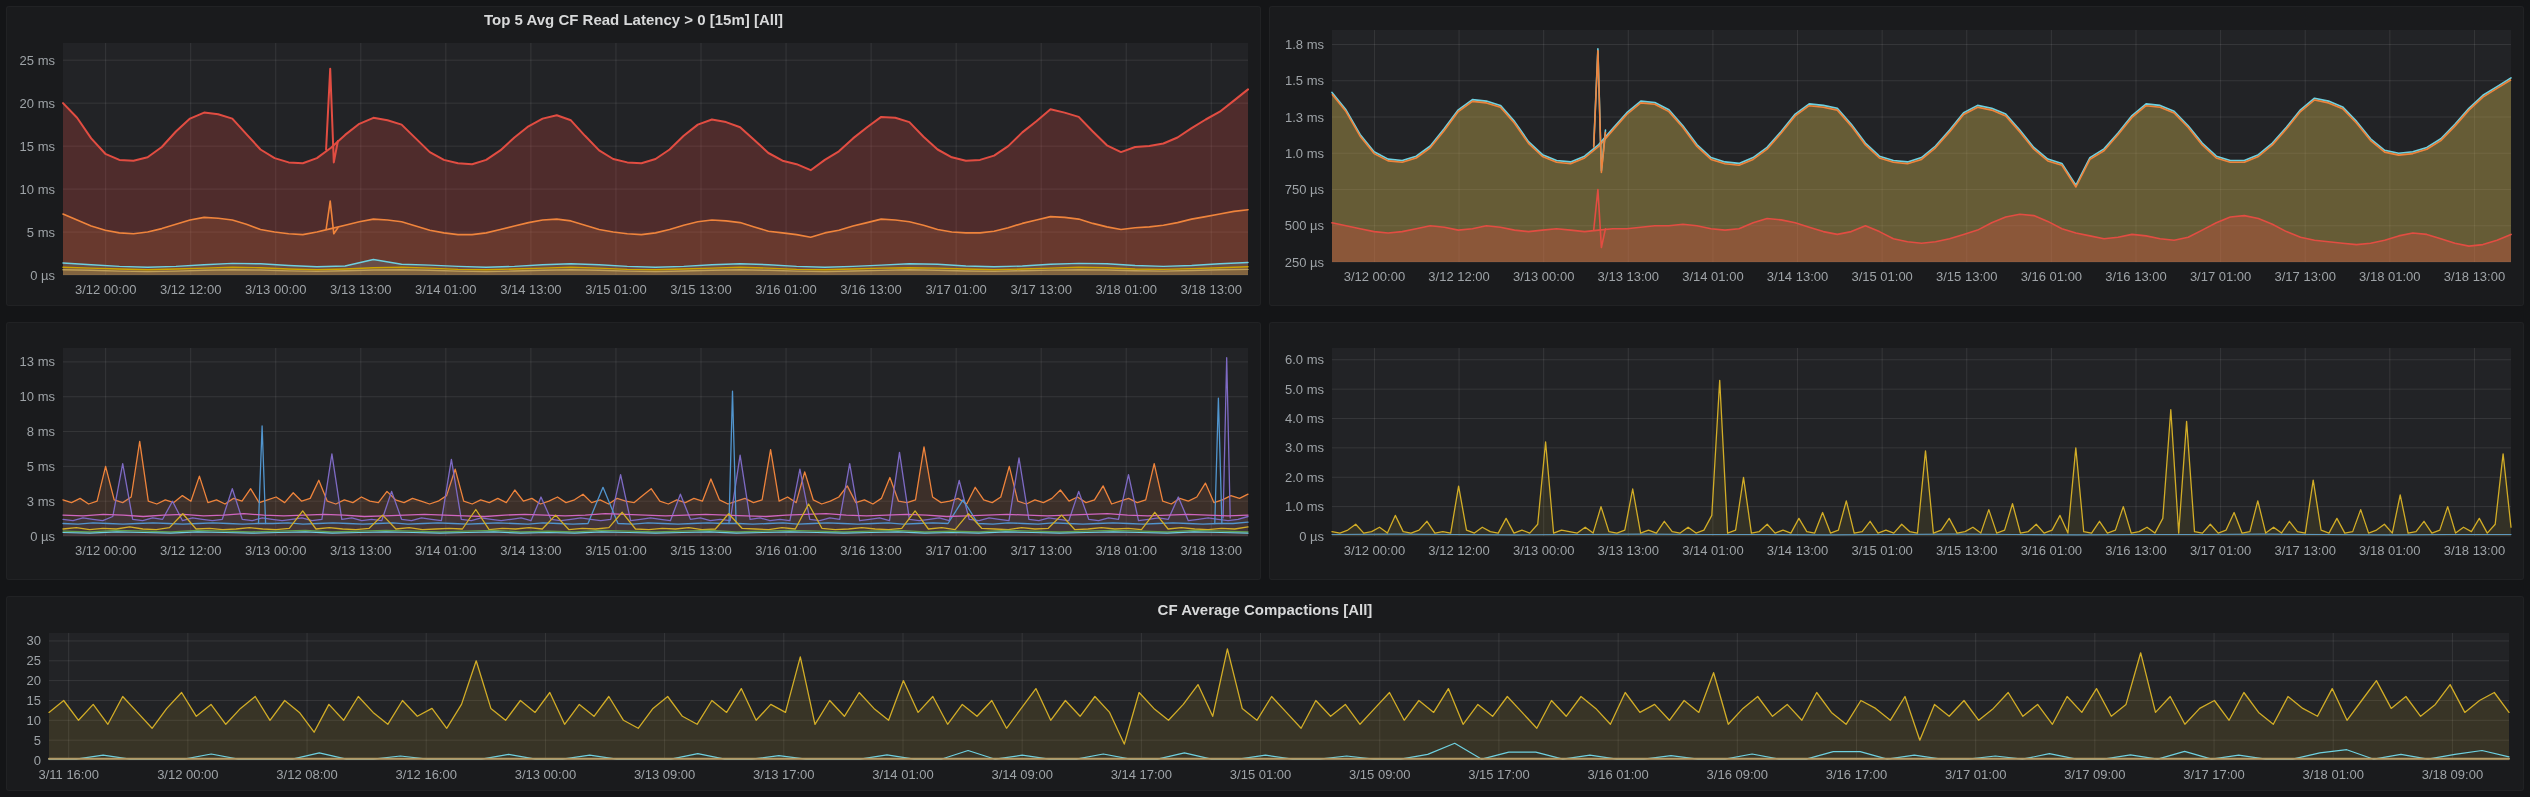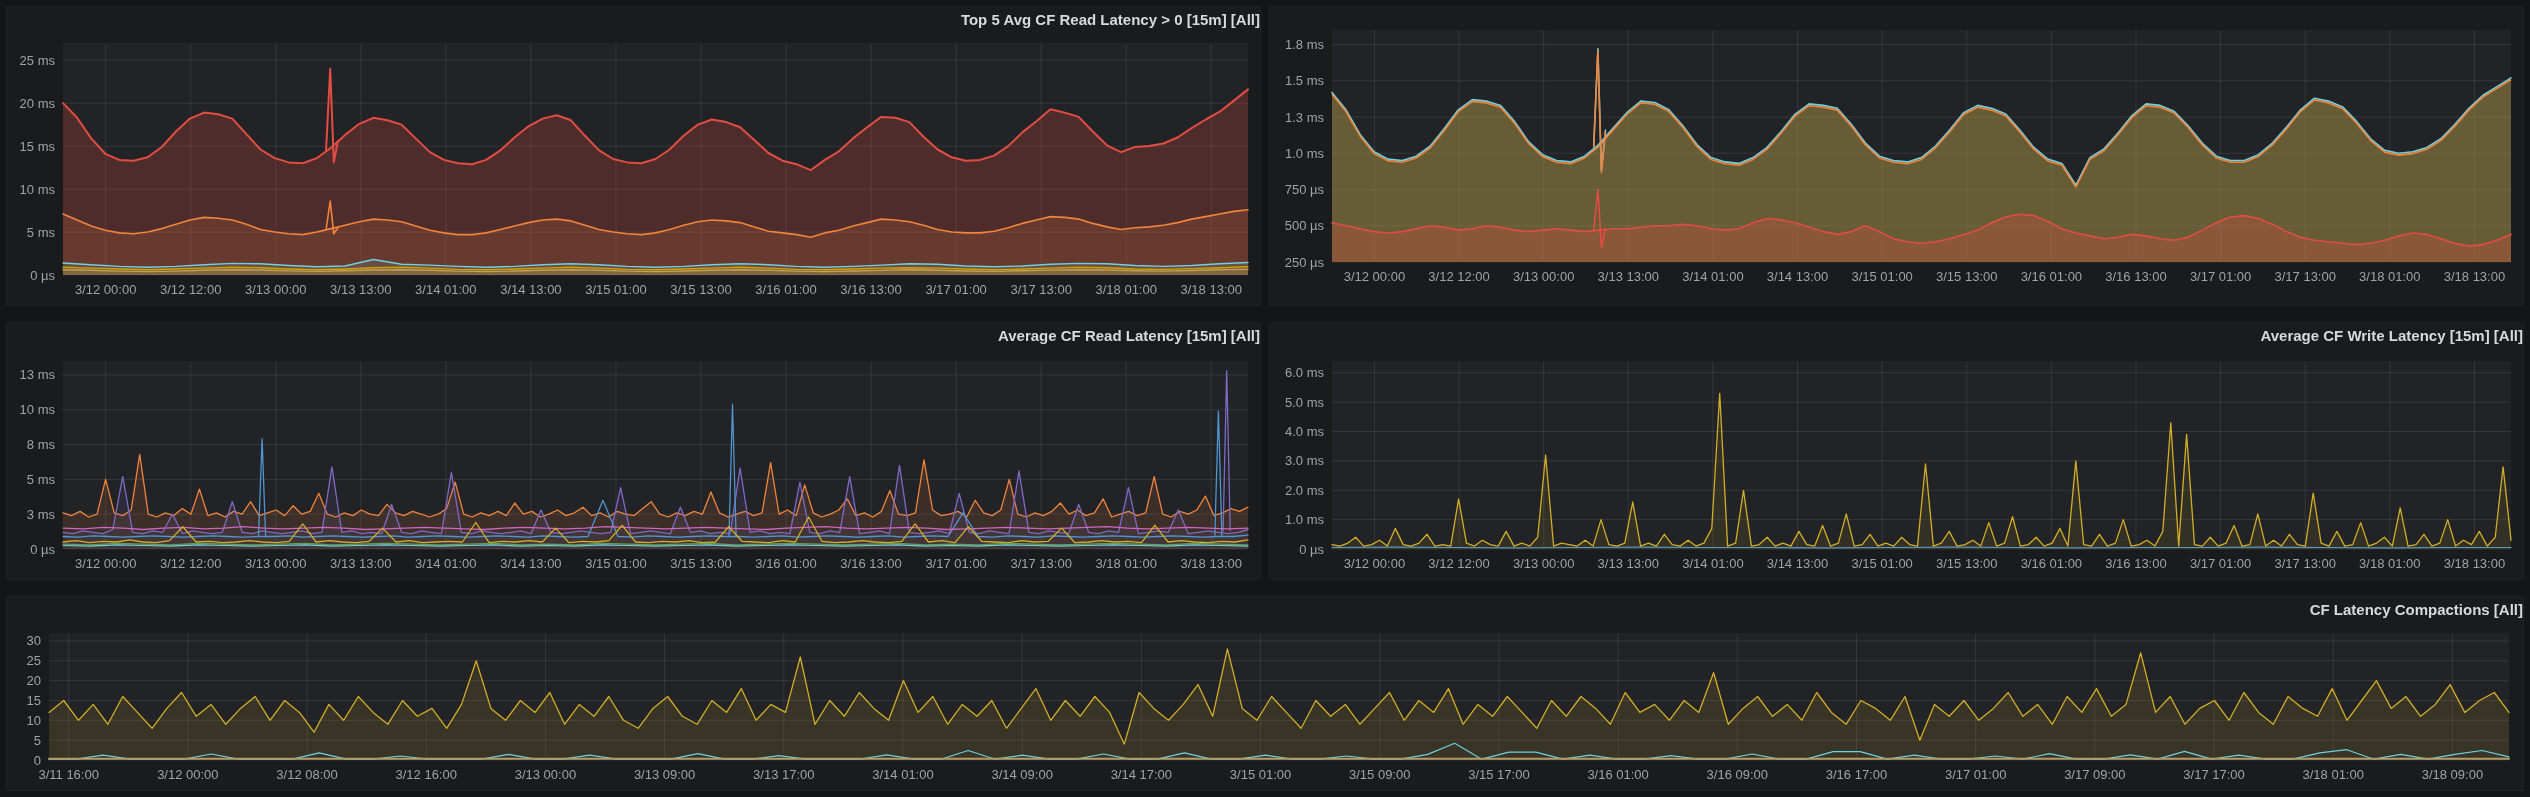--- a/index.html
+++ b/index.html
@@ -3,21 +3,21 @@
 <meta charset="utf-8">
 <style>
   html,body{margin:0;padding:0;background:#141517;}
   body{width:2530px;height:797px;font-family:"Liberation Sans",sans-serif;overflow:hidden;}
   .dash{box-sizing:border-box;width:2530px;height:797px;padding:6px;display:grid;
         grid-template-columns:1fr 1fr;grid-template-rows:300px 258px 195px;
         column-gap:8px;row-gap:16px;}
   .panel{background:#1a1b1d;border:1px solid rgba(255,255,255,0.03);border-radius:3px;
          display:flex;flex-direction:column;min-width:0;min-height:0;}
   .panel.wide{grid-column:1 / span 2;}
-  .panel-title{height:26px;line-height:26px;flex:0 0 26px;text-align:right;color:#d8d9da;
+  .panel-title{height:26px;line-height:26px;flex:0 0 26px;text-align:center;color:#d8d9da;
                font-size:15px;font-weight:700;white-space:nowrap;overflow:hidden;cursor:pointer;}
   .plot{flex:1 1 auto;width:100%;height:100%;display:block;}
   .tick{fill:#9ea3a7;font-size:13px;font-family:"Liberation Sans",sans-serif;}
 </style>
 </head>
 <body>
 
 <div class="dash">
 
   <div class="panel">
@@ -129,21 +129,20 @@
         <path d="M62.0,72.4 L76.0,89.8 L90.1,114.4 L104.1,131.8 L118.1,139.1 L132.2,140.5 L146.2,136.2 L160.3,126.0 L174.3,108.6 L188.3,89.8 L202.4,79.6 L216.4,81.1 L230.4,85.4 L244.5,101.4 L258.5,121.6 L272.5,134.7 L286.6,140.5 L300.6,141.9 L314.6,136.2 L328.7,124.6 L342.7,108.6 L356.8,92.7 L370.8,81.1 L384.8,82.5 L398.9,89.8 L412.9,105.7 L426.9,124.6 L441.0,137.6 L455.0,141.9 L469.0,143.4 L483.1,137.6 L497.1,127.4 L511.1,111.5 L525.2,94.1 L539.2,83.9 L553.3,85.4 L567.3,88.3 L581.3,104.3 L595.4,123.1 L609.4,136.2 L623.4,140.5 L637.5,141.9 L651.5,137.6 L665.5,126.0 L679.6,110.1 L693.6,92.7 L707.6,85.4 L721.7,88.3 L735.7,94.1 L749.8,110.1 L763.8,127.4 L777.8,139.1 L791.9,143.4 L805.9,165.2 L819.9,137.6 L834.0,128.9 L848.0,113.0 L862.0,95.6 L876.1,83.9 L890.1,85.4 L904.1,91.2 L918.2,105.7 L932.2,123.1 L946.3,136.2 L960.3,140.5 L974.3,140.5 L988.4,134.7 L1002.4,123.1 L1016.4,107.2 L1030.5,89.8 L1044.5,78.2 L1058.5,81.1 L1072.6,86.9 L1086.6,101.4 L1100.6,118.8 L1114.7,130.3 L1128.7,133.3 L1142.8,131.8 L1156.8,127.4 L1170.8,118.8 L1184.9,104.3 L1198.9,88.3 L1212.9,75.3 L1227.0,66.6 L1241.0,57.9" fill="none" stroke="#ef843c" stroke-width="1.6" stroke-linejoin="round" transform="translate(0,1.8)"></path>
         <path d="M323.7,126.0 L327.9,28.9 L331.4,150.7 L335.5,110.1" fill="none" stroke="#6ed0e0" stroke-width="1.6" stroke-linejoin="round" stroke-linecap="round"></path>
         <path d="M323.7,126.0 L327.9,28.9 L331.4,150.7 L335.5,110.1" fill="none" stroke="#ef843c" stroke-width="1.6" stroke-linejoin="round" transform="translate(0,1.8)"></path>
         <path d="M62.0,202.8 L76.0,205.8 L90.1,208.7 L104.1,211.6 L118.1,213.0 L132.2,211.6 L146.2,208.7 L160.3,205.8 L174.3,207.2 L188.3,210.1 L202.4,208.7 L216.4,205.8 L230.4,207.2 L244.5,210.1 L258.5,211.6 L272.5,210.1 L286.6,208.7 L300.6,210.1 L314.6,211.6 L328.7,210.1 L342.7,208.7 L356.8,208.7 L370.8,207.2 L384.8,205.8 L398.9,205.8 L412.9,204.3 L426.9,205.8 L441.0,208.7 L455.0,210.1 L469.0,208.7 L483.1,202.8 L497.1,198.5 L511.1,199.9 L525.2,202.8 L539.2,207.2 L553.3,211.6 L567.3,214.4 L581.3,211.6 L595.4,205.8 L609.4,211.6 L623.4,218.8 L637.5,221.7 L651.5,223.2 L665.5,221.7 L679.6,218.8 L693.6,214.4 L707.6,210.1 L721.7,202.8 L735.7,197.0 L749.8,194.2 L763.8,195.6 L777.8,201.4 L791.9,208.7 L805.9,213.0 L819.9,215.9 L834.0,218.8 L848.0,217.3 L862.0,214.4 L876.1,215.9 L890.1,218.8 L904.1,220.3 L918.2,217.3 L932.2,210.1 L946.3,202.8 L960.3,197.0 L974.3,195.6 L988.4,198.5 L1002.4,204.3 L1016.4,211.6 L1030.5,217.3 L1044.5,220.3 L1058.5,221.7 L1072.6,223.2 L1086.6,224.6 L1100.6,223.2 L1114.7,220.3 L1128.7,215.9 L1142.8,213.0 L1156.8,214.4 L1170.8,218.8 L1184.9,223.2 L1198.9,226.1 L1212.9,224.6 L1227.0,220.3 L1241.0,214.4 L1241.0,242 L62.0,242 Z" fill="rgba(226,77,66,0.30)" stroke="none"></path>
         <path d="M62.0,202.8 L76.0,205.8 L90.1,208.7 L104.1,211.6 L118.1,213.0 L132.2,211.6 L146.2,208.7 L160.3,205.8 L174.3,207.2 L188.3,210.1 L202.4,208.7 L216.4,205.8 L230.4,207.2 L244.5,210.1 L258.5,211.6 L272.5,210.1 L286.6,208.7 L300.6,210.1 L314.6,211.6 L328.7,210.1 L342.7,208.7 L356.8,208.7 L370.8,207.2 L384.8,205.8 L398.9,205.8 L412.9,204.3 L426.9,205.8 L441.0,208.7 L455.0,210.1 L469.0,208.7 L483.1,202.8 L497.1,198.5 L511.1,199.9 L525.2,202.8 L539.2,207.2 L553.3,211.6 L567.3,214.4 L581.3,211.6 L595.4,205.8 L609.4,211.6 L623.4,218.8 L637.5,221.7 L651.5,223.2 L665.5,221.7 L679.6,218.8 L693.6,214.4 L707.6,210.1 L721.7,202.8 L735.7,197.0 L749.8,194.2 L763.8,195.6 L777.8,201.4 L791.9,208.7 L805.9,213.0 L819.9,215.9 L834.0,218.8 L848.0,217.3 L862.0,214.4 L876.1,215.9 L890.1,218.8 L904.1,220.3 L918.2,217.3 L932.2,210.1 L946.3,202.8 L960.3,197.0 L974.3,195.6 L988.4,198.5 L1002.4,204.3 L1016.4,211.6 L1030.5,217.3 L1044.5,220.3 L1058.5,221.7 L1072.6,223.2 L1086.6,224.6 L1100.6,223.2 L1114.7,220.3 L1128.7,215.9 L1142.8,213.0 L1156.8,214.4 L1170.8,218.8 L1184.9,223.2 L1198.9,226.1 L1212.9,224.6 L1227.0,220.3 L1241.0,214.4" fill="none" stroke="#e24d42" stroke-width="1.6" stroke-linejoin="round" stroke-linecap="round"></path>
         <path d="M323.7,210.1 L327.9,169.5 L331.4,227.5 L335.5,208.7" fill="none" stroke="#e24d42" stroke-width="1.6" stroke-linejoin="round" stroke-linecap="round"></path>
       </svg>
   </div>
 
   <div class="panel">
-    <div class="panel-title">Average CF Read Latency [15m] [All]</div>
     <svg class="plot" viewBox="0 0 1253 230">
         <rect x="56" y="12" width="1185" height="188" fill="#222326"></rect>
         <line x1="98.66" y1="12" x2="98.66" y2="200" stroke="rgba(255,255,255,0.09)" stroke-width="1"></line>
         <text x="98.66" y="219" text-anchor="middle" class="tick">3/12 00:00</text>
         <line x1="183.70653846153846" y1="12" x2="183.70653846153846" y2="200" stroke="rgba(255,255,255,0.09)" stroke-width="1"></line>
         <text x="183.70653846153846" y="219" text-anchor="middle" class="tick">3/12 12:00</text>
         <line x1="268.75307692307695" y1="12" x2="268.75307692307695" y2="200" stroke="rgba(255,255,255,0.09)" stroke-width="1"></line>
         <text x="268.75307692307695" y="219" text-anchor="middle" class="tick">3/13 00:00</text>
         <line x1="353.7996153846154" y1="12" x2="353.7996153846154" y2="200" stroke="rgba(255,255,255,0.09)" stroke-width="1"></line>
         <text x="353.7996153846154" y="219" text-anchor="middle" class="tick">3/13 13:00</text>
@@ -189,21 +188,20 @@
         <path d="M722.0,187.5 L725.5,55.2 L729.1,187.5" fill="none" stroke="#5195ce" stroke-width="1.3" stroke-linejoin="round" stroke-linecap="round"></path>
         <path d="M1207.8,187.5 L1211.4,62.1 L1214.9,187.5" fill="none" stroke="#5195ce" stroke-width="1.3" stroke-linejoin="round" stroke-linecap="round"></path>
         <path d="M56.0,179.1 L76.1,179.8 L96.2,178.4 L116.3,179.1 L136.3,180.5 L156.4,179.1 L176.5,178.4 L196.6,179.8 L216.7,179.1 L236.8,177.7 L256.8,179.1 L276.9,179.8 L297.0,179.1 L317.1,178.4 L337.2,179.1 L357.3,180.5 L377.4,179.8 L397.4,179.1 L417.5,178.4 L437.6,179.1 L457.7,179.8 L477.8,180.5 L497.9,179.1 L517.9,178.4 L538.0,179.1 L558.1,179.8 L578.2,179.1 L598.3,177.7 L618.4,178.4 L638.5,179.1 L658.5,179.8 L678.6,179.1 L698.7,178.4 L718.8,179.1 L738.9,179.8 L759.0,180.5 L779.1,179.1 L799.1,178.4 L819.2,177.7 L839.3,179.1 L859.4,179.8 L879.5,179.1 L899.6,178.4 L919.6,179.1 L939.7,180.5 L959.8,179.8 L979.9,179.1 L1000.0,178.4 L1020.1,179.1 L1040.2,179.8 L1060.2,179.1 L1080.3,178.4 L1100.4,177.7 L1120.5,179.1 L1140.6,179.8 L1160.7,179.1 L1180.7,178.4 L1200.8,179.1 L1220.9,179.8 L1241.0,179.1" fill="none" stroke="#d066c0" stroke-width="1.3" stroke-linejoin="round" stroke-linecap="round"></path>
         <path d="M56.0,193.0 L69.3,191.6 L82.6,193.7 L95.9,192.3 L109.3,193.0 L122.6,190.9 L135.9,193.0 L149.2,193.7 L162.5,191.6 L175.8,177.7 L189.1,193.0 L202.5,192.3 L215.8,193.7 L229.1,193.0 L242.4,191.6 L255.7,193.0 L269.0,193.7 L282.3,192.3 L295.7,174.9 L309.0,193.0 L322.3,191.6 L335.6,193.0 L348.9,193.7 L362.2,192.3 L375.6,179.1 L388.9,193.0 L402.2,191.6 L415.5,193.7 L428.8,193.0 L442.1,192.3 L455.4,193.0 L468.8,173.5 L482.1,193.7 L495.4,192.3 L508.7,193.0 L522.0,191.6 L535.3,193.0 L548.6,179.1 L562.0,193.7 L575.3,192.3 L588.6,193.0 L601.9,191.6 L615.2,176.3 L628.5,193.0 L641.8,193.7 L655.2,192.3 L668.5,193.0 L681.8,191.6 L695.1,193.7 L708.4,193.0 L721.7,177.7 L735.0,192.3 L748.4,193.0 L761.7,193.7 L775.0,191.6 L788.3,193.0 L801.6,168.0 L814.9,192.3 L828.2,193.7 L841.6,193.0 L854.9,191.6 L868.2,193.0 L881.5,193.7 L894.8,192.3 L908.1,174.9 L921.4,193.0 L934.8,191.6 L948.1,193.7 L961.4,177.7 L974.7,192.3 L988.0,193.0 L1001.3,193.7 L1014.7,191.6 L1028.0,193.0 L1041.3,192.3 L1054.6,179.1 L1067.9,193.7 L1081.2,193.0 L1094.5,191.6 L1107.9,193.0 L1121.2,192.3 L1134.5,193.7 L1147.8,176.3 L1161.1,193.0 L1174.4,191.6 L1187.7,193.0 L1201.1,193.7 L1214.4,192.3 L1227.7,193.0 L1241.0,190.9" fill="none" stroke="#d2ad27" stroke-width="1.3" stroke-linejoin="round" stroke-linecap="round"></path>
         <path d="M56.0,195.1 L82.9,195.8 L109.9,194.4 L136.8,195.1 L163.7,195.8 L190.7,194.4 L217.6,195.1 L244.5,195.8 L271.5,195.1 L298.4,194.4 L325.3,195.8 L352.3,195.1 L379.2,194.4 L406.1,195.1 L433.0,195.8 L460.0,195.1 L486.9,194.4 L513.8,195.8 L540.8,195.1 L567.7,195.8 L594.6,194.4 L621.6,195.1 L648.5,195.8 L675.4,195.1 L702.4,194.4 L729.3,195.8 L756.2,195.1 L783.2,194.4 L810.1,195.1 L837.0,195.8 L864.0,195.1 L890.9,194.4 L917.8,195.8 L944.8,195.1 L971.7,195.8 L998.6,194.4 L1025.5,195.1 L1052.5,195.8 L1079.4,195.1 L1106.3,194.4 L1133.3,195.1 L1160.2,195.8 L1187.1,194.4 L1214.1,195.1 L1241.0,195.8" fill="none" stroke="#629e51" stroke-width="1.2" stroke-linejoin="round" stroke-linecap="round"></path>
         <path d="M56.0,196.5 L82.9,197.2 L109.9,195.8 L136.8,196.5 L163.7,197.2 L190.7,195.8 L217.6,196.5 L244.5,197.2 L271.5,196.5 L298.4,195.8 L325.3,197.2 L352.3,196.5 L379.2,195.8 L406.1,196.5 L433.0,197.2 L460.0,196.5 L486.9,195.8 L513.8,197.2 L540.8,196.5 L567.7,197.2 L594.6,195.8 L621.6,196.5 L648.5,197.2 L675.4,196.5 L702.4,195.8 L729.3,197.2 L756.2,196.5 L783.2,195.8 L810.1,196.5 L837.0,197.2 L864.0,196.5 L890.9,195.8 L917.8,197.2 L944.8,196.5 L971.7,197.2 L998.6,195.8 L1025.5,196.5 L1052.5,197.2 L1079.4,196.5 L1106.3,195.8 L1133.3,196.5 L1160.2,197.2 L1187.1,195.8 L1214.1,196.5 L1241.0,197.2" fill="none" stroke="#6ed0e0" stroke-width="1.2" stroke-linejoin="round" stroke-linecap="round"></path>
       </svg>
   </div>
 
   <div class="panel">
-    <div class="panel-title">Average CF Write Latency [15m] [All]</div>
     <svg class="plot" viewBox="0 0 1253 230">
         <rect x="62" y="12" width="1179" height="188" fill="#222326"></rect>
         <line x1="104.44399999999999" y1="12" x2="104.44399999999999" y2="200" stroke="rgba(255,255,255,0.09)" stroke-width="1"></line>
         <text x="104.44399999999999" y="219" text-anchor="middle" class="tick">3/12 00:00</text>
         <line x1="189.05992307692304" y1="12" x2="189.05992307692304" y2="200" stroke="rgba(255,255,255,0.09)" stroke-width="1"></line>
         <text x="189.05992307692304" y="219" text-anchor="middle" class="tick">3/12 12:00</text>
         <line x1="273.6758461538461" y1="12" x2="273.6758461538461" y2="200" stroke="rgba(255,255,255,0.09)" stroke-width="1"></line>
         <text x="273.6758461538461" y="219" text-anchor="middle" class="tick">3/13 00:00</text>
         <line x1="358.2917692307692" y1="12" x2="358.2917692307692" y2="200" stroke="rgba(255,255,255,0.09)" stroke-width="1"></line>
         <text x="358.2917692307692" y="219" text-anchor="middle" class="tick">3/13 13:00</text>
@@ -241,21 +239,21 @@
         <text x="54" y="57.625" text-anchor="end" class="tick">5.0 ms</text>
         <line x1="62" y1="23.75" x2="1241" y2="23.75" stroke="rgba(255,255,255,0.09)" stroke-width="1"></line>
         <text x="54" y="28.25" text-anchor="end" class="tick">6.0 ms</text>
         <path d="M62.0,198.5 L124.1,198.2 L186.1,198.5 L248.2,198.8 L310.2,198.5 L372.3,198.2 L434.3,198.5 L496.4,198.5 L558.4,198.8 L620.5,198.5 L682.5,198.2 L744.6,198.5 L806.6,198.8 L868.7,198.5 L930.7,198.5 L992.8,198.2 L1054.8,198.5 L1116.9,198.8 L1178.9,198.5 L1241.0,198.5" fill="none" stroke="#5195ce" stroke-width="1.2" stroke-linejoin="round" stroke-linecap="round"></path>
         <path d="M62.0,195.6 L69.9,197.1 L77.8,194.1 L85.7,188.3 L93.7,197.1 L101.6,195.6 L109.5,191.2 L117.4,197.1 L125.3,179.4 L133.2,195.6 L141.1,197.1 L149.0,194.1 L157.0,185.3 L164.9,197.1 L172.8,195.6 L180.7,197.1 L188.6,150.1 L196.5,194.1 L204.4,197.1 L212.3,191.2 L220.3,195.6 L228.2,197.1 L236.1,182.4 L244.0,197.1 L251.9,194.1 L259.8,197.1 L267.7,188.3 L275.6,106.0 L283.6,197.1 L291.5,194.1 L299.4,195.6 L307.3,197.1 L315.2,191.2 L323.1,197.1 L331.0,170.6 L338.9,195.6 L346.9,197.1 L354.8,194.1 L362.7,153.0 L370.6,197.1 L378.5,194.1 L386.4,197.1 L394.3,185.3 L402.2,195.6 L410.2,197.1 L418.1,191.2 L426.0,197.1 L433.9,194.1 L441.8,179.4 L449.7,44.3 L457.6,197.1 L465.6,194.1 L473.5,141.3 L481.4,197.1 L489.3,195.6 L497.2,188.3 L505.1,197.1 L513.0,194.1 L520.9,197.1 L528.9,182.4 L536.8,195.6 L544.7,197.1 L552.6,176.5 L560.5,197.1 L568.4,194.1 L576.3,164.8 L584.2,197.1 L592.2,195.6 L600.1,185.3 L608.0,197.1 L615.9,194.1 L623.8,197.1 L631.7,188.3 L639.6,195.6 L647.5,197.1 L655.5,114.8 L663.4,197.1 L671.3,194.1 L679.2,182.4 L687.1,197.1 L695.0,195.6 L702.9,191.2 L710.8,197.1 L718.8,173.6 L726.7,197.1 L734.6,194.1 L742.5,167.7 L750.4,197.1 L758.3,195.6 L766.2,188.3 L774.1,197.1 L782.1,194.1 L790.0,179.4 L797.9,197.1 L805.8,111.9 L813.7,195.6 L821.6,197.1 L829.5,185.3 L837.4,197.1 L845.4,194.1 L853.3,170.6 L861.2,197.1 L869.1,195.6 L877.0,191.2 L884.9,197.1 L892.8,182.4 L900.8,73.7 L908.7,197.1 L916.6,85.4 L924.5,195.6 L932.4,197.1 L940.3,188.3 L948.2,197.1 L956.1,194.1 L964.1,176.5 L972.0,197.1 L979.9,195.6 L987.8,164.8 L995.7,197.1 L1003.6,191.2 L1011.5,197.1 L1019.4,185.3 L1027.4,195.6 L1035.3,197.1 L1043.2,144.2 L1051.1,194.1 L1059.0,197.1 L1066.9,182.4 L1074.8,197.1 L1082.7,195.6 L1090.7,173.6 L1098.6,197.1 L1106.5,194.1 L1114.4,188.3 L1122.3,197.1 L1130.2,158.9 L1138.1,197.1 L1146.0,195.6 L1154.0,185.3 L1161.9,197.1 L1169.8,194.1 L1177.7,170.6 L1185.6,197.1 L1193.5,191.2 L1201.4,195.6 L1209.3,182.4 L1217.3,197.1 L1225.2,188.3 L1233.1,117.8 L1241.0,191.2 L1241.0,200 L62.0,200 Z" fill="rgba(210,173,39,0.10)" stroke="none"></path>
         <path d="M62.0,195.6 L69.9,197.1 L77.8,194.1 L85.7,188.3 L93.7,197.1 L101.6,195.6 L109.5,191.2 L117.4,197.1 L125.3,179.4 L133.2,195.6 L141.1,197.1 L149.0,194.1 L157.0,185.3 L164.9,197.1 L172.8,195.6 L180.7,197.1 L188.6,150.1 L196.5,194.1 L204.4,197.1 L212.3,191.2 L220.3,195.6 L228.2,197.1 L236.1,182.4 L244.0,197.1 L251.9,194.1 L259.8,197.1 L267.7,188.3 L275.6,106.0 L283.6,197.1 L291.5,194.1 L299.4,195.6 L307.3,197.1 L315.2,191.2 L323.1,197.1 L331.0,170.6 L338.9,195.6 L346.9,197.1 L354.8,194.1 L362.7,153.0 L370.6,197.1 L378.5,194.1 L386.4,197.1 L394.3,185.3 L402.2,195.6 L410.2,197.1 L418.1,191.2 L426.0,197.1 L433.9,194.1 L441.8,179.4 L449.7,44.3 L457.6,197.1 L465.6,194.1 L473.5,141.3 L481.4,197.1 L489.3,195.6 L497.2,188.3 L505.1,197.1 L513.0,194.1 L520.9,197.1 L528.9,182.4 L536.8,195.6 L544.7,197.1 L552.6,176.5 L560.5,197.1 L568.4,194.1 L576.3,164.8 L584.2,197.1 L592.2,195.6 L600.1,185.3 L608.0,197.1 L615.9,194.1 L623.8,197.1 L631.7,188.3 L639.6,195.6 L647.5,197.1 L655.5,114.8 L663.4,197.1 L671.3,194.1 L679.2,182.4 L687.1,197.1 L695.0,195.6 L702.9,191.2 L710.8,197.1 L718.8,173.6 L726.7,197.1 L734.6,194.1 L742.5,167.7 L750.4,197.1 L758.3,195.6 L766.2,188.3 L774.1,197.1 L782.1,194.1 L790.0,179.4 L797.9,197.1 L805.8,111.9 L813.7,195.6 L821.6,197.1 L829.5,185.3 L837.4,197.1 L845.4,194.1 L853.3,170.6 L861.2,197.1 L869.1,195.6 L877.0,191.2 L884.9,197.1 L892.8,182.4 L900.8,73.7 L908.7,197.1 L916.6,85.4 L924.5,195.6 L932.4,197.1 L940.3,188.3 L948.2,197.1 L956.1,194.1 L964.1,176.5 L972.0,197.1 L979.9,195.6 L987.8,164.8 L995.7,197.1 L1003.6,191.2 L1011.5,197.1 L1019.4,185.3 L1027.4,195.6 L1035.3,197.1 L1043.2,144.2 L1051.1,194.1 L1059.0,197.1 L1066.9,182.4 L1074.8,197.1 L1082.7,195.6 L1090.7,173.6 L1098.6,197.1 L1106.5,194.1 L1114.4,188.3 L1122.3,197.1 L1130.2,158.9 L1138.1,197.1 L1146.0,195.6 L1154.0,185.3 L1161.9,197.1 L1169.8,194.1 L1177.7,170.6 L1185.6,197.1 L1193.5,191.2 L1201.4,195.6 L1209.3,182.4 L1217.3,197.1 L1225.2,188.3 L1233.1,117.8 L1241.0,191.2" fill="none" stroke="#d2ad27" stroke-width="1.3" stroke-linejoin="round" stroke-linecap="round"></path>
       </svg>
   </div>
 
   <div class="panel wide">
-    <div class="panel-title">CF Latency Compactions [All]</div>
+    <div class="panel-title">CF Average Compactions [All]</div>
     <svg class="plot" viewBox="0 0 2516 167">
         <rect x="42" y="10" width="2460" height="127" fill="#222326"></rect>
         <line x1="61.68" y1="10" x2="61.68" y2="137" stroke="rgba(255,255,255,0.09)" stroke-width="1"></line>
         <text x="61.68" y="156" text-anchor="middle" class="tick">3/11 16:00</text>
         <line x1="180.867" y1="10" x2="180.867" y2="137" stroke="rgba(255,255,255,0.09)" stroke-width="1"></line>
         <text x="180.867" y="156" text-anchor="middle" class="tick">3/12 00:00</text>
         <line x1="300.054" y1="10" x2="300.054" y2="137" stroke="rgba(255,255,255,0.09)" stroke-width="1"></line>
         <text x="300.054" y="156" text-anchor="middle" class="tick">3/12 08:00</text>
         <line x1="419.24100000000004" y1="10" x2="419.24100000000004" y2="137" stroke="rgba(255,255,255,0.09)" stroke-width="1"></line>
         <text x="419.24100000000004" y="156" text-anchor="middle" class="tick">3/12 16:00</text>

